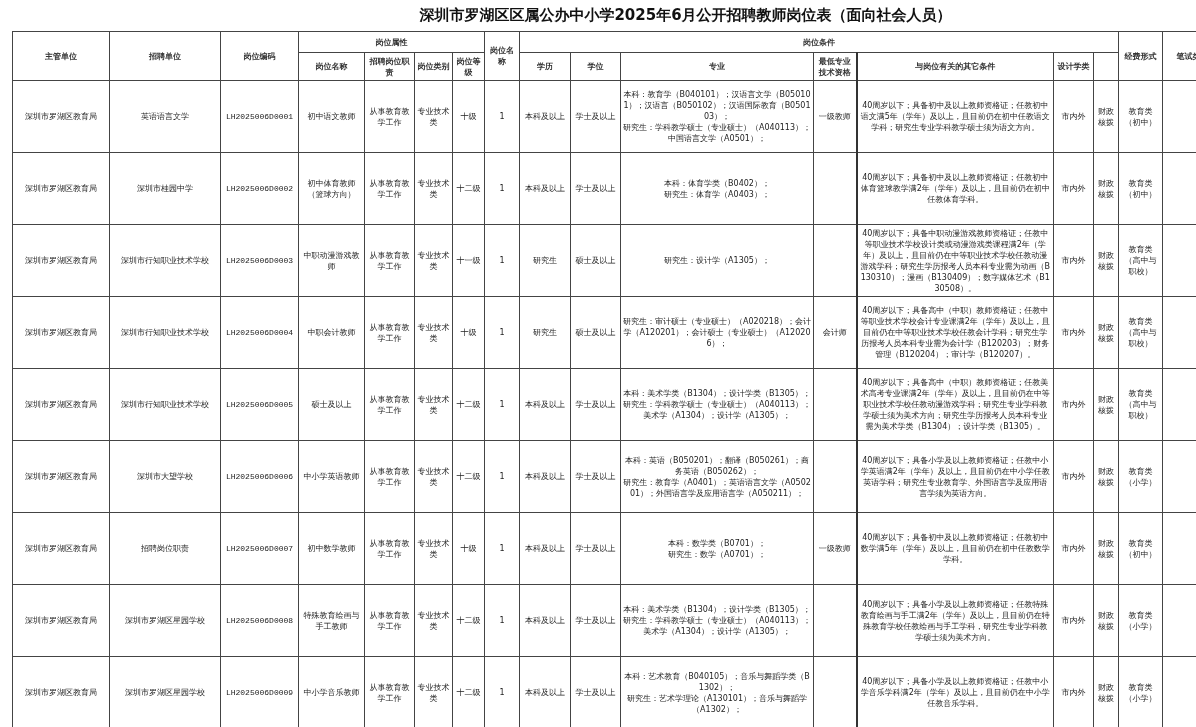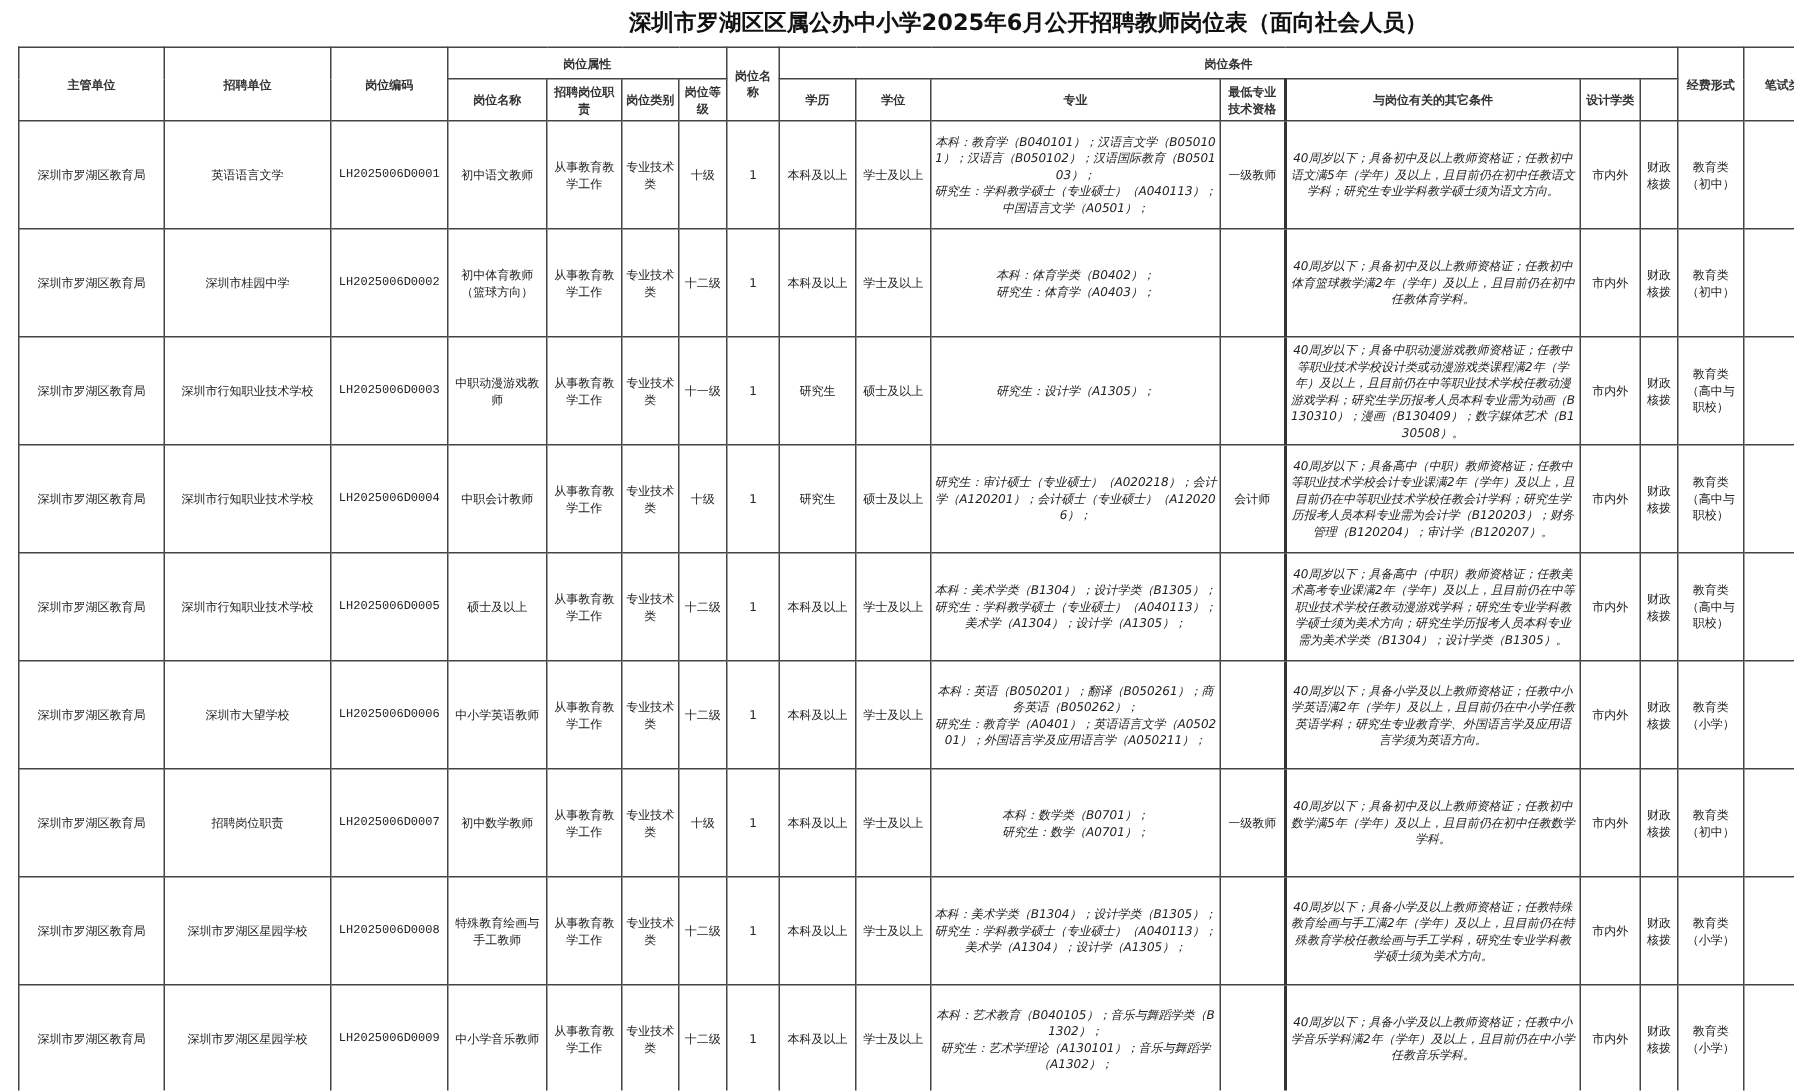--- a/index.html
+++ b/index.html
@@ -24,21 +24,21 @@
     font-size: 8px; line-height: 11px;
     text-align: center; vertical-align: middle;
     padding: 0 2px; overflow: hidden;
     font-weight: normal; color: #222;
     word-break: break-all;
   }
   table.grid th { font-weight: bold; color: #333; }
   tr.h1 th { height: 20px; }
   tr.h2 th { height: 27px; }
   tr.row td { height: 71px; }
-  td.left { text-align: left; padding-left: 3px; padding-right: 2px; font-style: italic; }
+  td.left { text-align: left; padding-left: 3px; padding-right: 2px; }
   td.code { font-family: Liberation Mono, monospace; font-size: 9.5px; }
   .thick-left { border-left: 2px solid #333 !important; }
 </style>
 </head>
 <body>
 
 <div class="title">深圳市罗湖区区属公办中小学2025年6月公开招聘教师岗位表（面向社会人员）</div>
 
 <table class="grid">
   <colgroup>

